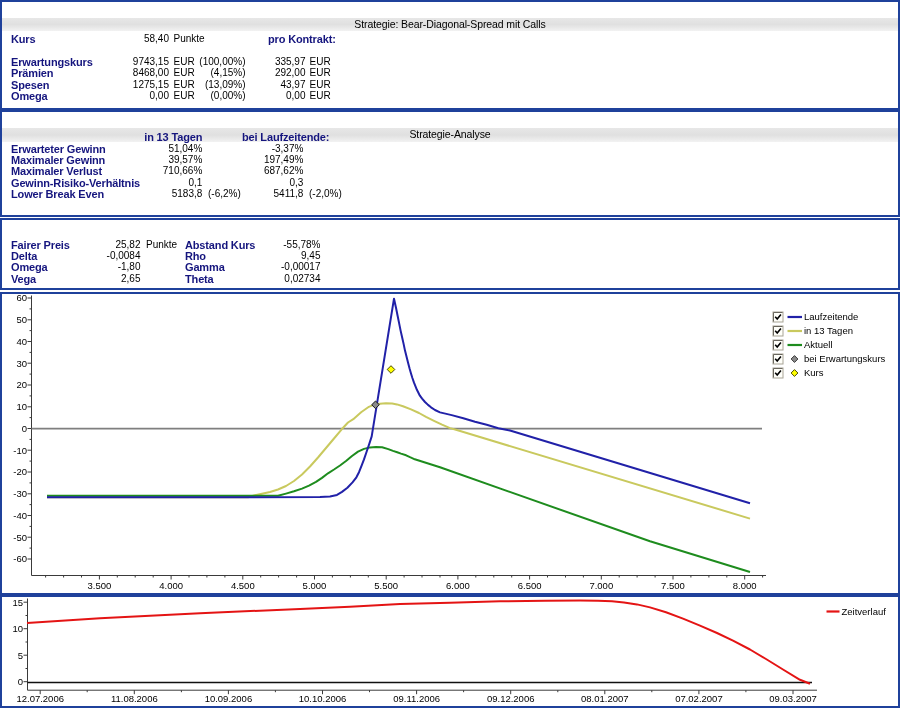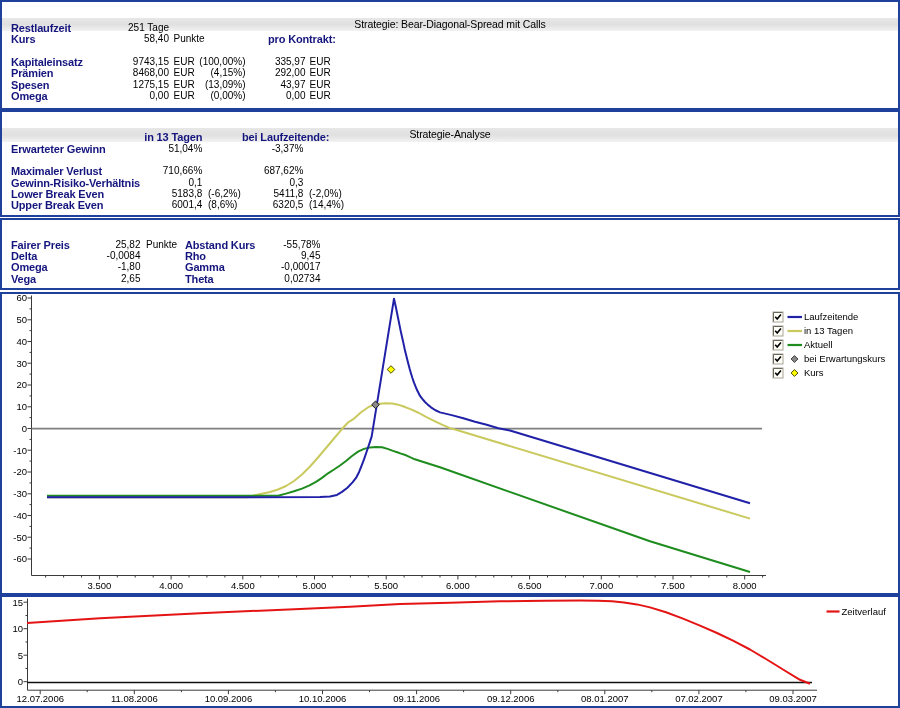--- a/index.html
+++ b/index.html
@@ -13,32 +13,28 @@
 .c, .lab, .val, .num { position:absolute; white-space:nowrap; }
 .lab { font-size:11px; font-weight:bold; color:#15157e; letter-spacing:-0.15px; }
 .val { font-size:10px; color:#000; }
 .num { font-size:10px; color:#000; text-align:right; }
 svg { position:absolute; left:0; top:0; }
 </style></head>
 <body>
 <div id="page">
 <div class="panel" style="top:0;height:110px">
       <div class="phead" style="height:13px">Strategie: Bear-Diagonal-Spread mit Calls</div>
-      <div class="r" style="top:20.0px">
-        <div class="lab" style="left:9px">Restlaufzeit</div>
-        <div class="num" style="left:58px;width:109px">251 Tage</div>
-      </div>
       <div class="r" style="top:31.3px">
         <div class="lab" style="left:9px">Kurs</div>
         <div class="num" style="left:58px;width:109px">58,40</div>
         <div class="val" style="left:171.5px">Punkte</div>
         <div class="lab" style="left:266px">pro Kontrakt:</div>
       </div>
       <div class="r" style="top:54.0px">
-        <div class="lab" style="left:9px">Kapitaleinsatz</div>
+        <div class="lab" style="left:9px">Erwartungskurs</div>
         <div class="num" style="left:58px;width:109px">9743,15</div>
         <div class="val" style="left:171.5px">EUR</div>
         <div class="num" style="left:148px;width:95.5px">(100,00%)</div>
         <div class="num" style="left:238px;width:65.5px">335,97</div>
         <div class="val" style="left:307.5px">EUR</div>
       </div>
       <div class="r" style="top:65.3px">
         <div class="lab" style="left:9px">Prämien</div>
         <div class="num" style="left:58px;width:109px">8468,00</div>
         <div class="val" style="left:171.5px">EUR</div>
@@ -67,43 +63,41 @@
       <div class="phead">Strategie-Analyse</div>
       <div class="r" style="top:18.5px">
         <div class="lab" style="left:98px;width:102.3px;text-align:right">in 13 Tagen</div>
         <div class="lab" style="left:240px">bei Laufzeitende:</div>
       </div>
       <div class="r" style="top:30.5px">
         <div class="lab" style="left:9px">Erwarteter Gewinn</div>
         <div class="num" style="left:98px;width:102.3px">51,04%</div>
         <div class="num" style="left:228px;width:73.4px">-3,37%</div>
       </div>
+      <div class="r" style="top:41.8px">
+        <div class="lab" style="left:9px">Maximaler Gewinn</div>
+        <div class="num" style="left:98px;width:102.3px">39,57%</div>
+        <div class="num" style="left:228px;width:73.4px">197,49%</div>
+      </div>
       <div class="r" style="top:53.2px">
         <div class="lab" style="left:9px">Maximaler Verlust</div>
         <div class="num" style="left:98px;width:102.3px">710,66%</div>
         <div class="num" style="left:228px;width:73.4px">687,62%</div>
       </div>
       <div class="r" style="top:64.5px">
         <div class="lab" style="left:9px">Gewinn-Risiko-Verhältnis</div>
         <div class="num" style="left:98px;width:102.3px">0,1</div>
         <div class="num" style="left:228px;width:73.4px">0,3</div>
       </div>
       <div class="r" style="top:75.8px">
         <div class="lab" style="left:9px">Lower Break Even</div>
         <div class="num" style="left:98px;width:102.3px">5183,8</div>
         <div class="val" style="left:206px">(-6,2%)</div>
         <div class="num" style="left:228px;width:73.4px">5411,8</div>
         <div class="val" style="left:307px">(-2,0%)</div>
-      </div>
-      <div class="r" style="top:87.2px">
-        <div class="lab" style="left:9px">Upper Break Even</div>
-        <div class="num" style="left:98px;width:102.3px">6001,4</div>
-        <div class="val" style="left:206px">(8,6%)</div>
-        <div class="num" style="left:228px;width:73.4px">6320,5</div>
-        <div class="val" style="left:307px">(14,4%)</div>
       </div>
     </div>
 <div class="panel" style="top:218px;height:72px">
       <div class="r" style="top:18.7px">
         <div class="lab" style="left:9px">Fairer Preis</div>
         <div class="num" style="left:58px;width:80.5px">25,82</div>
         <div class="val" style="left:144px">Punkte</div>
         <div class="lab" style="left:183px">Abstand Kurs</div>
         <div class="num" style="left:238px;width:80.5px">-55,78%</div>
       </div>

